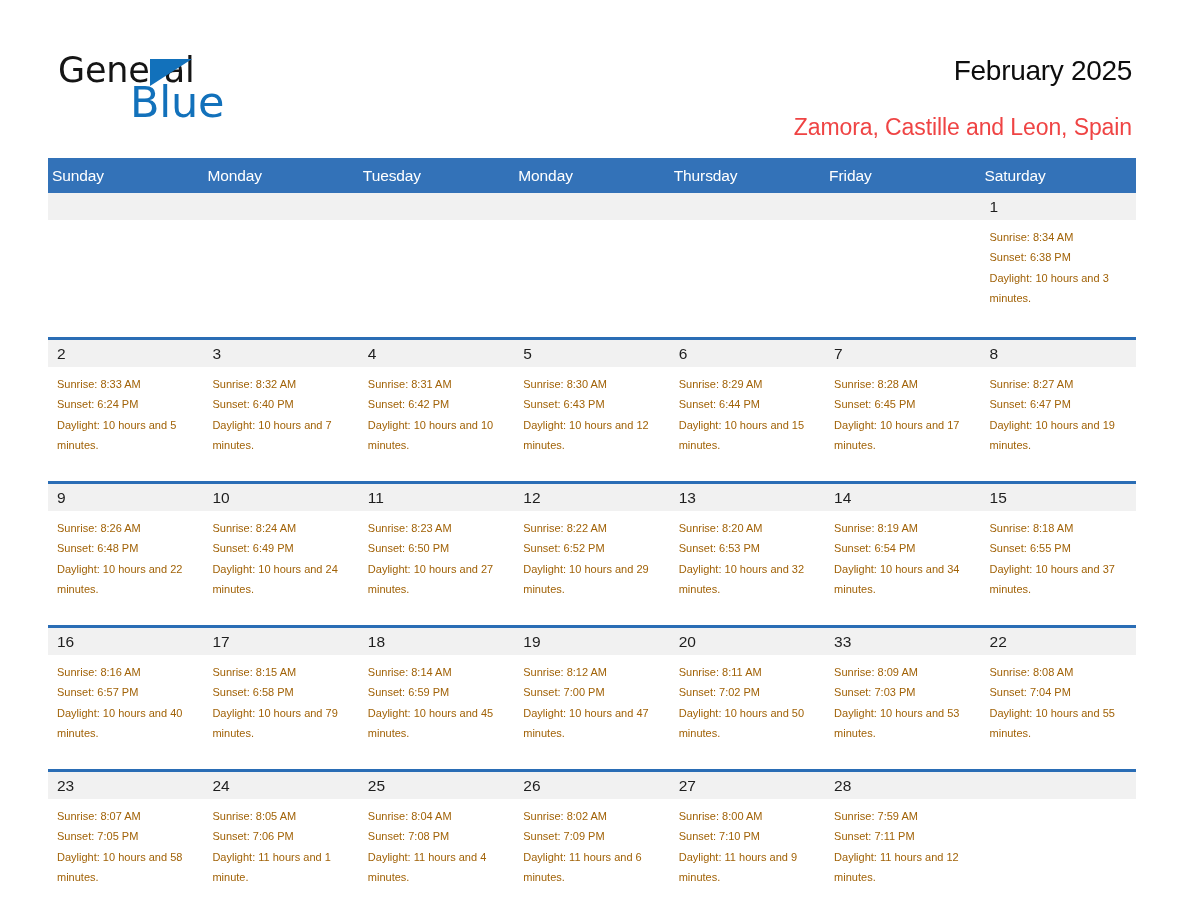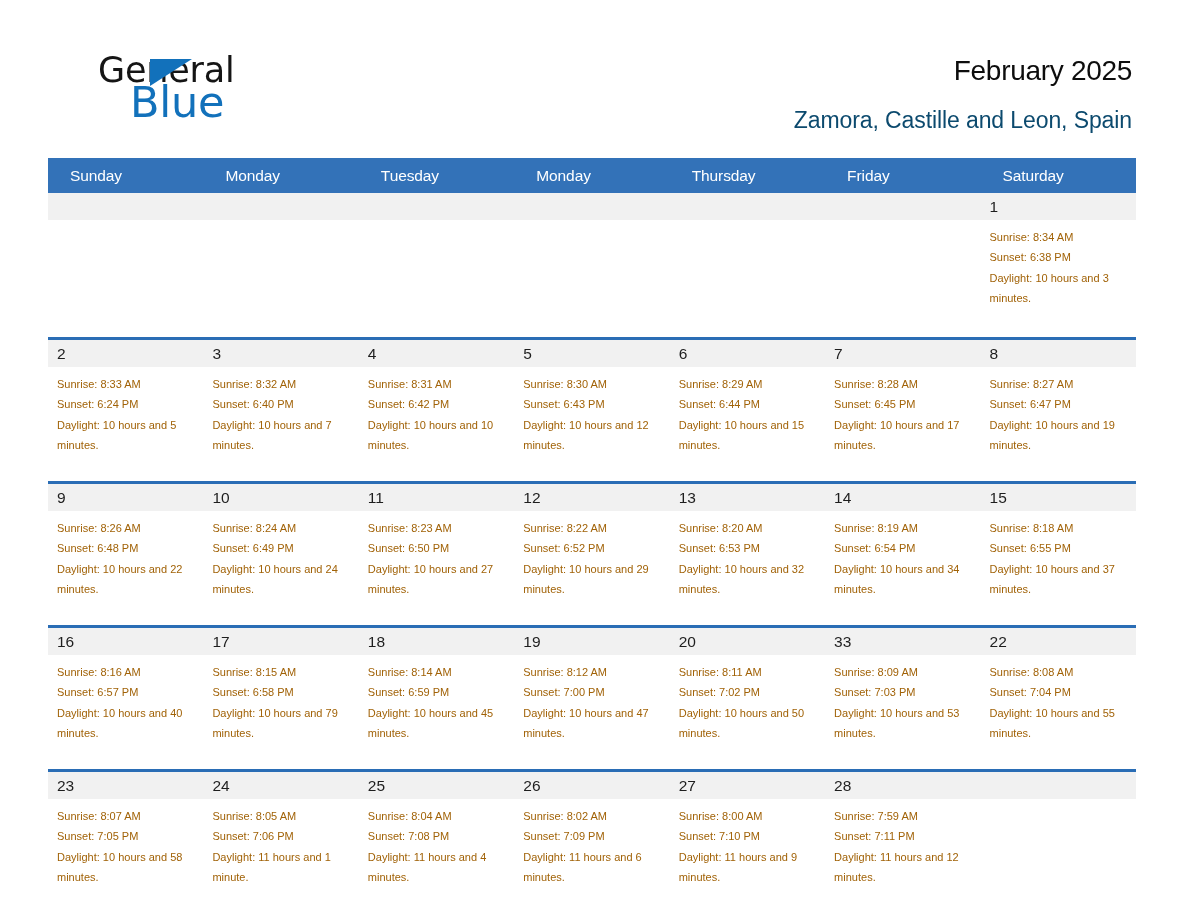--- a/index.html
+++ b/index.html
@@ -39,21 +39,20 @@
   .logo-general {
     position: absolute;
     left: 0;
     top: 0;
     font-size: 35px;
     line-height: 36px;
     color: #151515;
     letter-spacing: -0.2px;
     font-family: "DejaVu Sans", sans-serif;
     font-weight: 400;
-    margin-left: 40px;
   }
   .logo-tri {
     position: absolute;
     left: 92px;
     top: 7px;
     width: 0;
     height: 0;
     border-left: 42px solid #1271bb;
     border-bottom: 27px solid transparent;
   }
@@ -76,25 +75,25 @@
     width: 700px;
   }
   .month-title {
     font-size: 28px;
     line-height: 50px;
     font-weight: 400;
     color: #0d0d0d;
     letter-spacing: -0.3px;
   }
   .location-title {
-    margin-top: 11px;
+    margin-top: 18px;
     font-size: 23px;
     line-height: 27px;
     font-weight: 400;
-    color: #0c4a6e;
+    color: #ef4444;
     letter-spacing: -0.1px;
   }
 
   
   .calendar {
     position: absolute;
     left: 48px;
     top: 158px;
     width: 1088px;
   }
@@ -102,21 +101,21 @@
     width: 1088px;
     border-collapse: collapse;
     table-layout: fixed;
   }
   table.cal th {
     background: #3372b8;
     color: #ffffff;
     font-weight: 400;
     font-size: 15.5px;
     text-align: left;
-    padding: 7px 0 7px 22px;
+    padding: 7px 0 7px 4px;
     height: 21px;
     vertical-align: middle;
     letter-spacing: -0.1px;
   }
   table.cal td {
     vertical-align: top;
     padding: 0;
     width: 155.4px;
   }
   tr.week > td {

